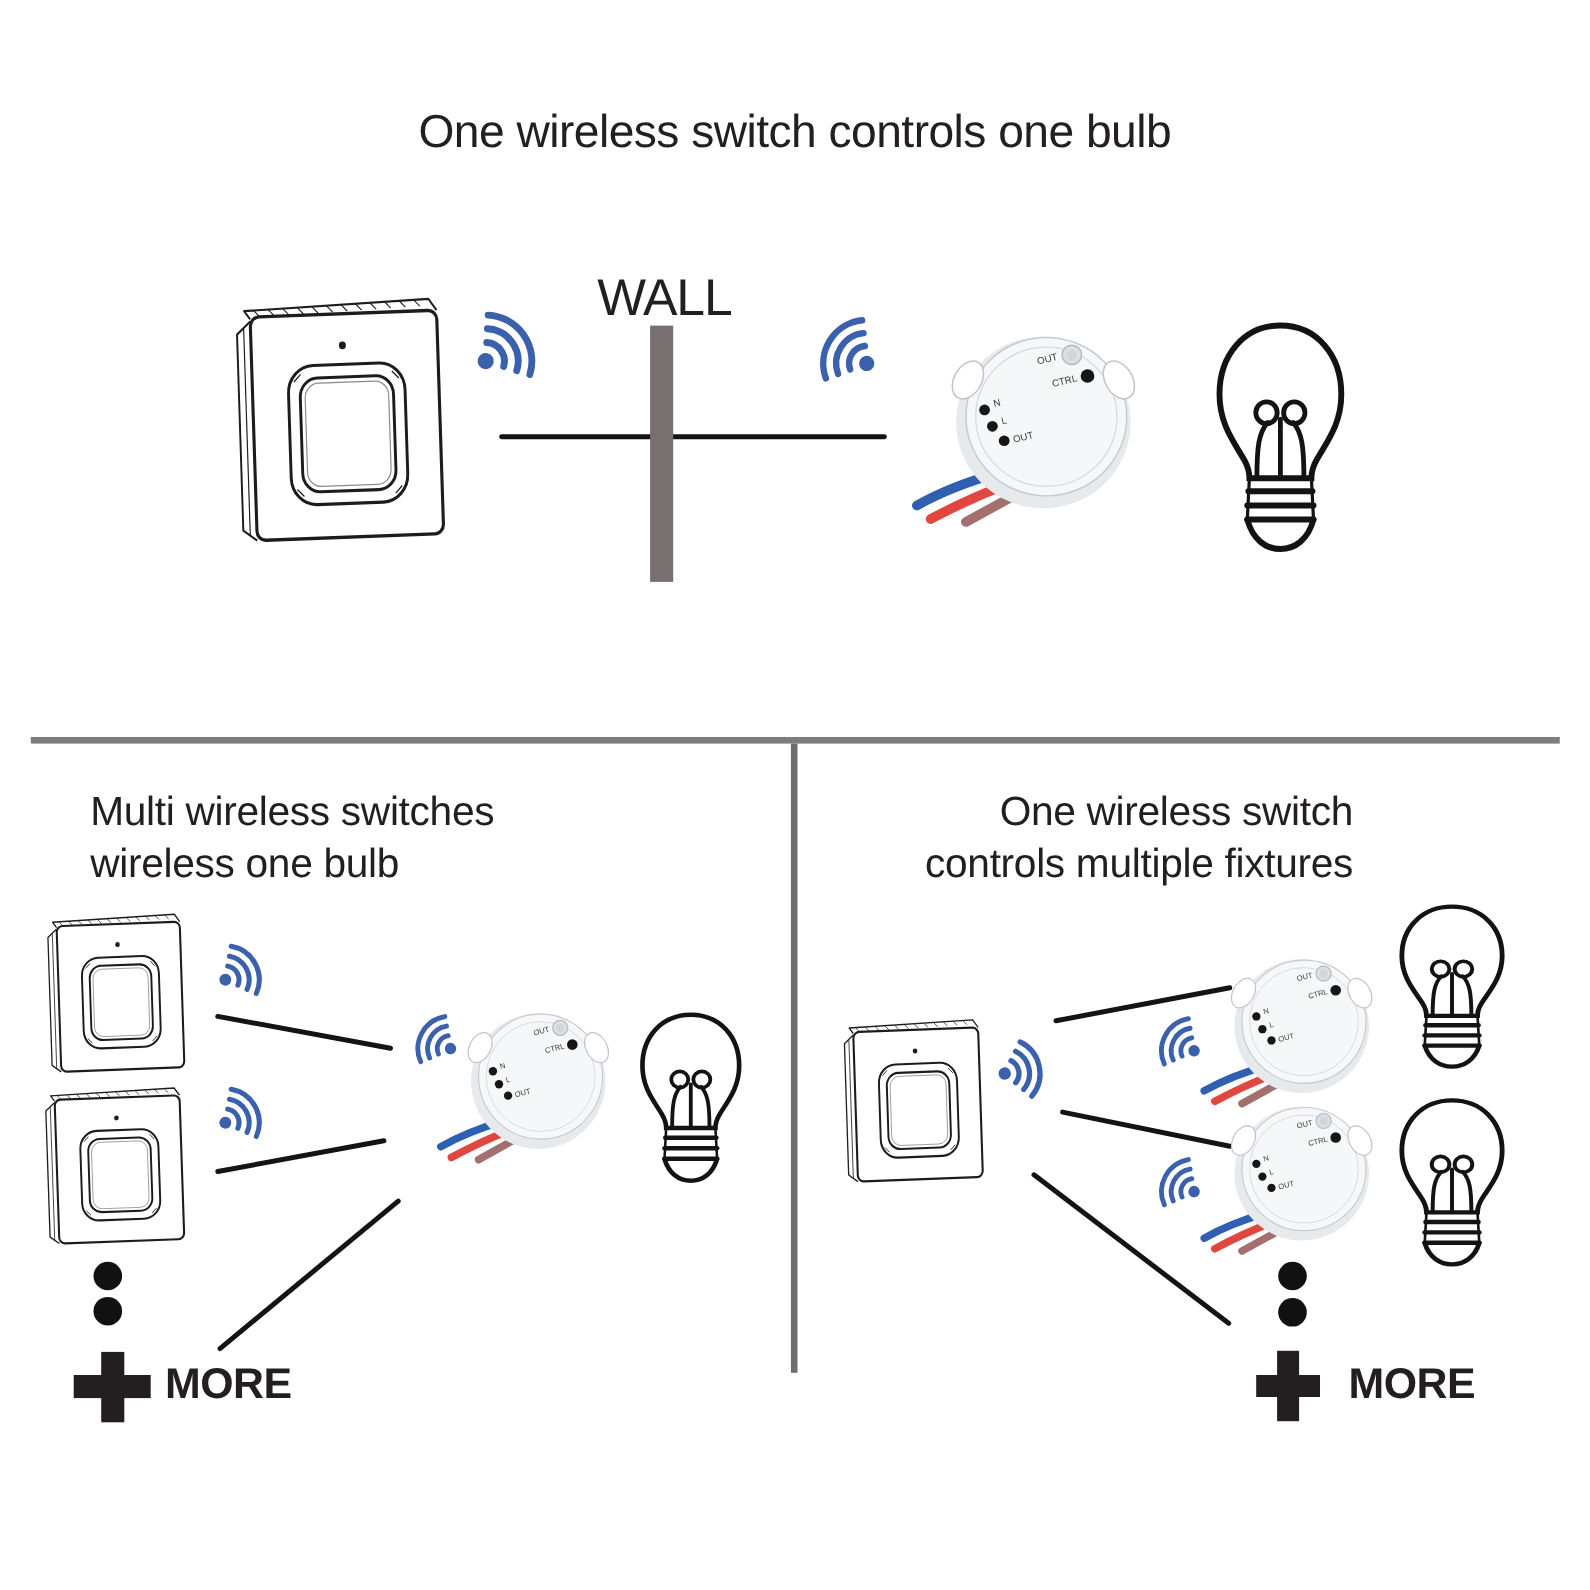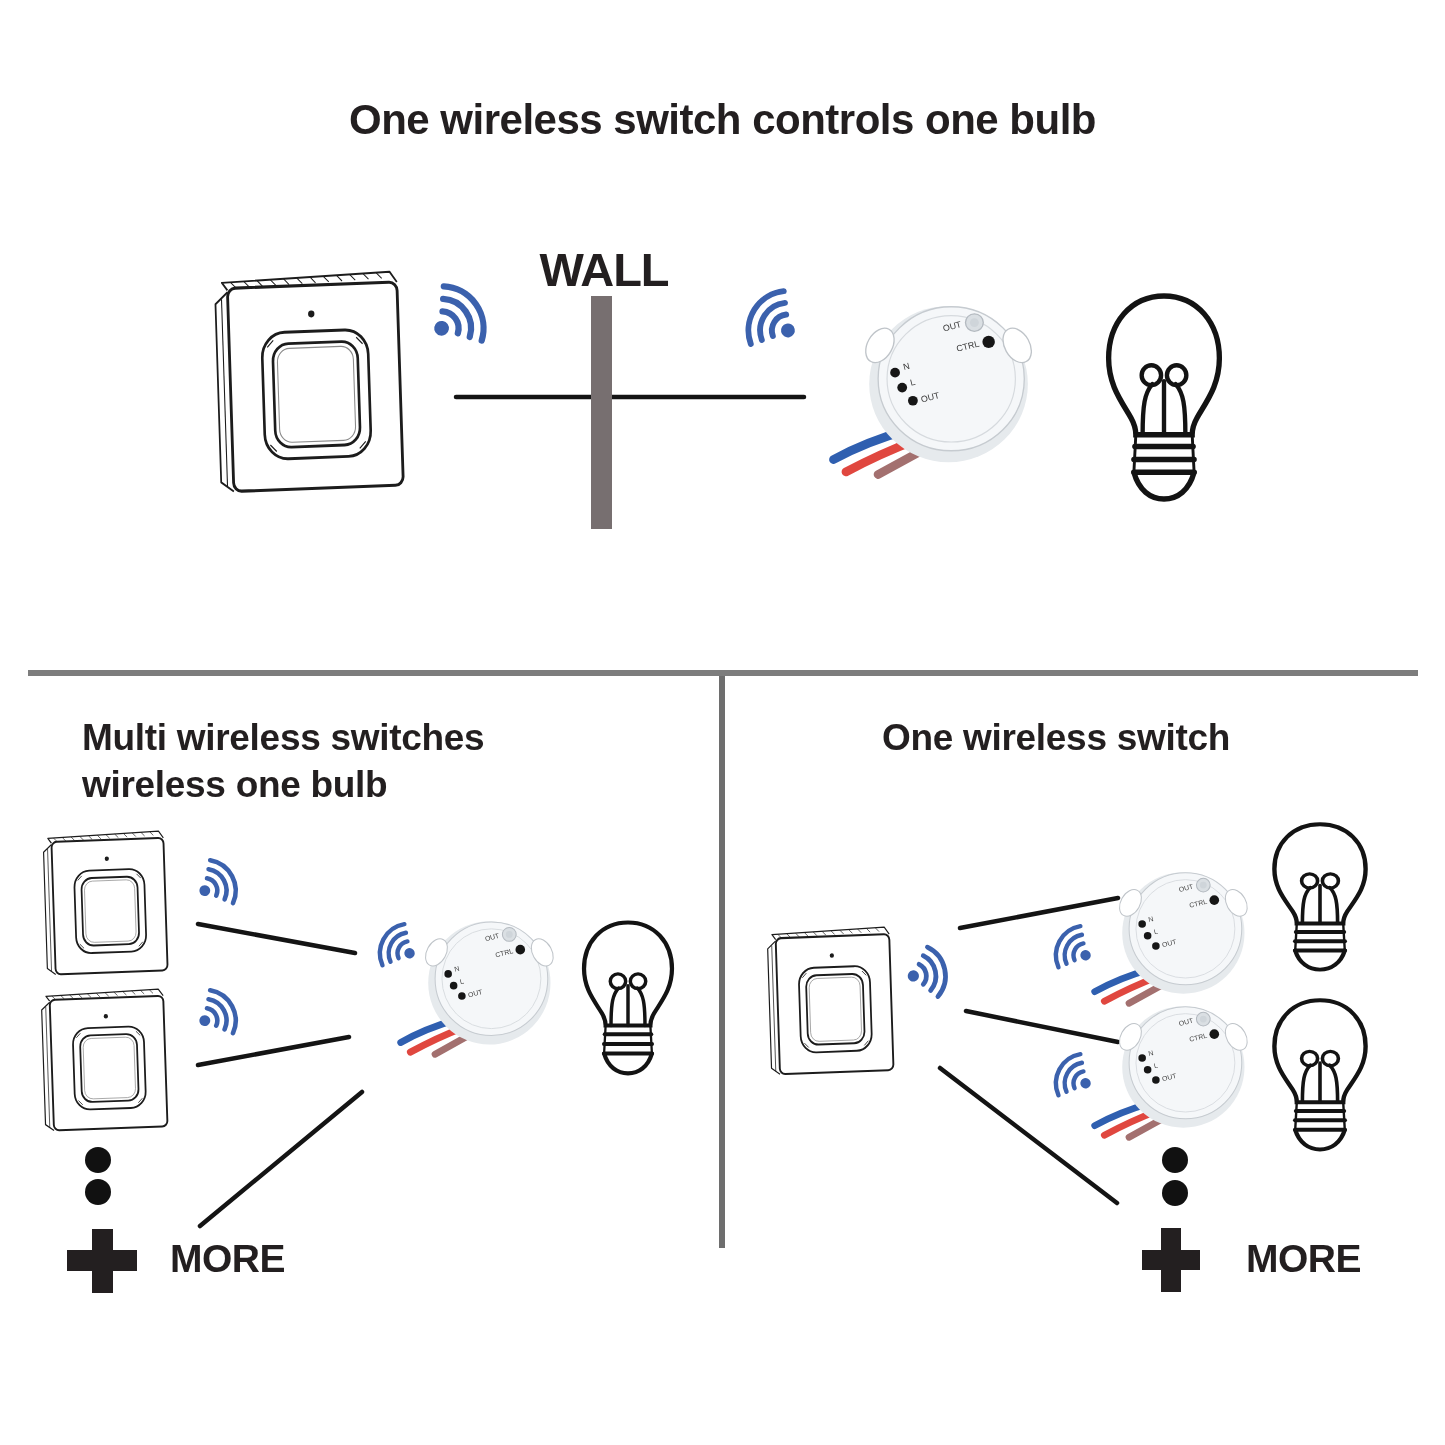--- a/index.html
+++ b/index.html
@@ -1,24 +1,24 @@
 <!DOCTYPE html>
 <html><head>
 <meta charset="utf-8">
 <style>
   html,body{margin:0;padding:0;background:#ffffff;}
   .stage{position:relative;width:1445px;height:1445px;background:#ffffff;overflow:hidden;
          font-family:"Liberation Sans",sans-serif;color:#231f20;}
   .abs{position:absolute;}
-  .ttl{font-weight:bold;color:#231f20;letter-spacing:-0.5px;}
+  .ttl{font-weight:normal;color:#231f20;letter-spacing:-0.5px;}
   .top-title{left:0;top:96px;width:100%;text-align:center;font-size:42px;}
   .wall-label{left:604px;top:242px;transform:translateX(-50%);font-size:47px;letter-spacing:-1px;}
   .bl-title{left:82px;top:714px;width:500px;text-align:left;font-size:37px;line-height:47px;letter-spacing:-0.3px;}
   .br-title{left:730px;top:714px;width:500px;text-align:right;font-size:37px;line-height:47px;letter-spacing:-0.3px;}
-  .more{font-size:39px;font-weight:bold;letter-spacing:-0.5px;margin-left:20px;}
+  .more{font-size:39px;font-weight:bold;letter-spacing:-0.5px;}
   .wallbar{left:591px;top:296px;width:21px;height:233px;background:#776f70;}
   .divider-h{left:28px;top:670px;width:1390px;height:6px;background:#7d7d7d;}
   .divider-v{left:719px;top:676px;width:6px;height:572px;background:#6e6e6e;}
   .overlay{left:0;top:0;width:1445px;height:1445px;pointer-events:none;}
   .overlay path{stroke:#141414;stroke-width:4.5;stroke-linecap:round;fill:none;}
   .wifi{color:#3b61ad;}
   .wifi svg{overflow:visible;display:block;width:100%;height:100%;}
   .dev svg{display:block;width:100%;height:100%;overflow:visible;}
   .dot{width:26px;height:26px;border-radius:50%;background:#111;}
   .plusbar{background:#231f20;}
@@ -192,20 +192,21 @@
   </div>
 
   <div class="abs dot" style="left:85px;top:1147px;"></div>
   <div class="abs dot" style="left:85px;top:1179px;"></div>
   <div class="abs plusbar" style="left:67px;top:1250px;width:70px;height:21px;"></div>
   <div class="abs plusbar" style="left:92px;top:1229px;width:21px;height:64px;"></div>
   <div class="abs more" style="left:150px;top:1237px;">MORE</div>
 
   <div class="abs ttl br-title">
     <div>One wireless switch</div>
+    <div>controls multiple fixtures</div>
   </div>
 
   <div class="abs dev" style="left:760px;top:926px;width:142px;height:154px;">
     <svg viewBox="0 0 240 240" preserveAspectRatio="none">
         <use href="#g-switch"></use>
       </svg>
   </div>
   <div class="abs wifi" style="left:906px;top:946px;width:52px;height:52px;transform:rotate(-12deg);">
     <svg viewBox="0 0 120 120">
         <use href="#g-wifi"></use>

